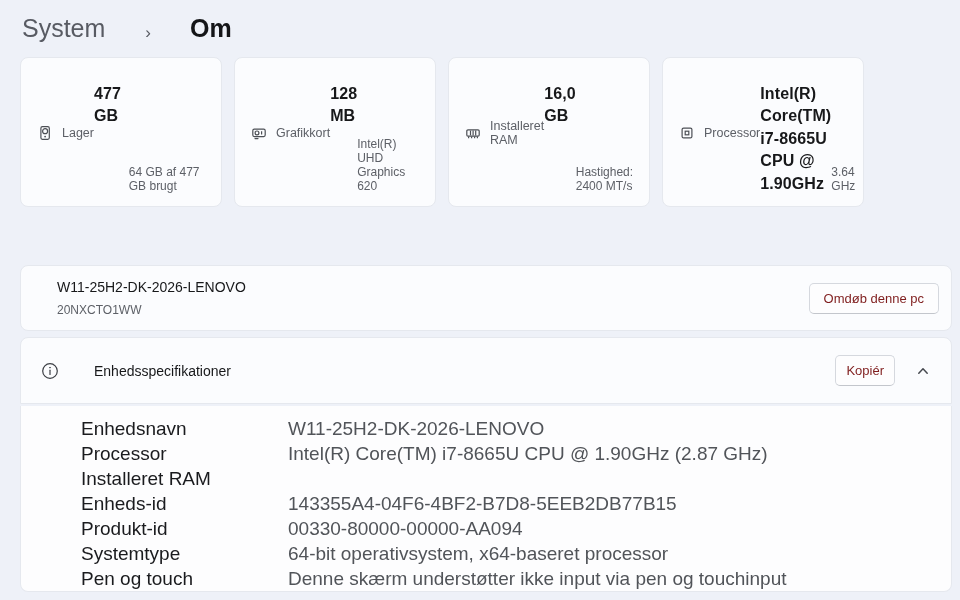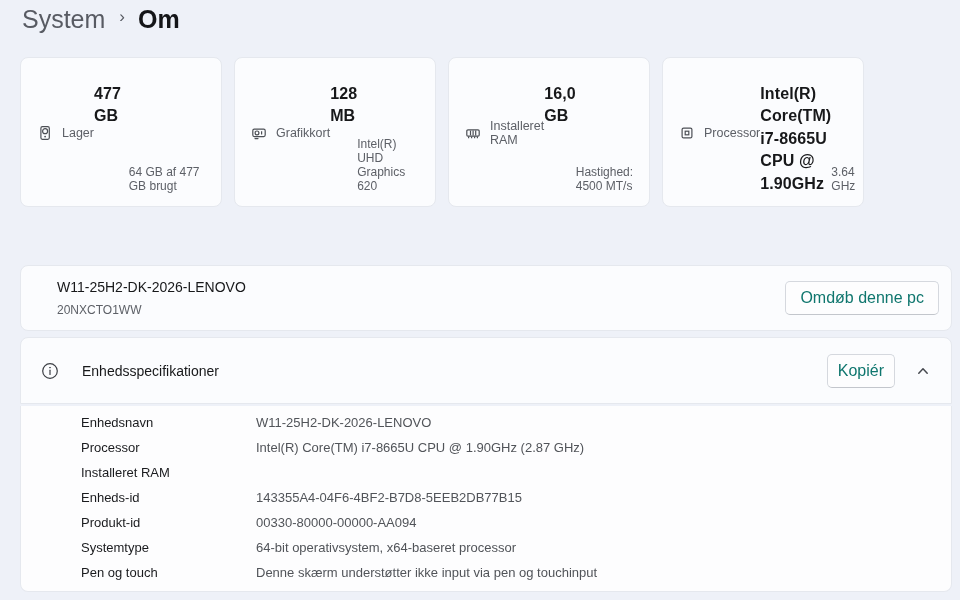--- a/index.html
+++ b/index.html
@@ -7,22 +7,23 @@
   body {
     background: #eef1f8;
     font-family: "Liberation Sans", sans-serif;
     color: #17181a;
     overflow: hidden;
   }
   .breadcrumb {
     margin: 5px 0 8px 22px;
     height: 38px;
     display: flex;
-    align-items: flex-start;
+    align-items: flex-end;
     font-size: 25px;
+    gap: 26px;
   }
   .bc-parent { color: #585b63; }
   .bc-sep { color: #585b63; font-size: 17px; margin: 2px 13px 0 14px; }
   .bc-current { color: #141518; font-weight: 700; }
 
   .container { margin-left: 20px; width: 932px; }
 
   .cards { display: flex; gap: 12px; margin-top: 14px; }
   .card {
     width: 202px; height: 150px;
@@ -52,50 +53,50 @@
   }
   .device-name { font-size: 14px; color: #17181a; }
   .device-model { font-size: 12px; color: #5d6067; margin-top: 8px; }
 
   .btn {
     background: #fdfdfe;
     border: 1px solid #d5d8de;
     border-bottom-color: #c3c6cc;
     border-radius: 5px;
     font-family: inherit;
-    font-size: 16px;
-    color: #0f766e;
+    font-size: 13px;
+    color: #7f1d1d;
     padding: 7px 14px;
     cursor: pointer;
     white-space: nowrap;
   }
   .rename-btn { margin-left: auto; }
   .copy-btn { margin-left: auto; padding: 7px 10px; }
 
   .expander-header {
     margin-top: 6px; height: 67px;
     display: flex; align-items: center;
     padding: 0 15px 0 20px;
     border-radius: 8px 8px 0 0;
   }
-  .expander-title { font-size: 14px; color: #17181a; margin-left: 23px; }
+  .expander-title { font-size: 14px; color: #17181a; margin-left: 35px; }
   .chevron-btn {
     margin-left: 15px; background: none; border: none;
     width: 26px; height: 26px; cursor: pointer;
     display: flex; align-items: center; justify-content: center;
   }
   .expander-content {
     margin-top: 2px; height: 186px;
     background: #fdfdfe;
     border: 1px solid #e5e8ee;
     border-top: none;
     border-radius: 0 0 8px 8px;
     padding: 9px 0 0 60px;
   }
-  .spec-row { display: flex; align-items: flex-start; height: 25px; font-size: 13px; }
+  .spec-row { display: flex; align-items: flex-end; height: 25px; font-size: 19px; gap: 32px; }
   .spec-label { width: 175px; color: #1a1b1e; flex-shrink: 0; }
   .spec-value { color: #515459; }
 
   .icon svg { display: block; }
 </style>
 </head>
 <body>
 
 <div class="breadcrumb">
   <span class="bc-parent">System</span>
@@ -148,21 +149,21 @@
             <line x1="10.7" y1="5.6" x2="10.7" y2="10.4"></line>
             <line x1="3.6" y1="13.2" x2="3.6" y2="11.4"></line>
             <line x1="6.6" y1="13.2" x2="6.6" y2="11.4"></line>
             <line x1="9.6" y1="13.2" x2="9.6" y2="11.4"></line>
             <line x1="12.4" y1="13.2" x2="12.4" y2="11.4"></line>
           </svg>
         </span>
         <span class="card-label">Installeret RAM</span>
       </div>
       <div class="card-value">16,0 GB</div>
-      <div class="card-caption">Hastighed: 4500 MT/s</div>
+      <div class="card-caption">Hastighed: 2400 MT/s</div>
     </div>
 
     <div class="card">
       <div class="card-head">
         <span class="icon">
           <svg width="16" height="16" viewBox="0 0 16 16" fill="none" stroke="#4c4f55" stroke-width="1.2">
             <rect x="3.1" y="3.1" width="9.8" height="9.8" rx="1.5"></rect>
             <rect x="6.2" y="6.2" width="3.6" height="3.6"></rect>
           </svg>
         </span>

